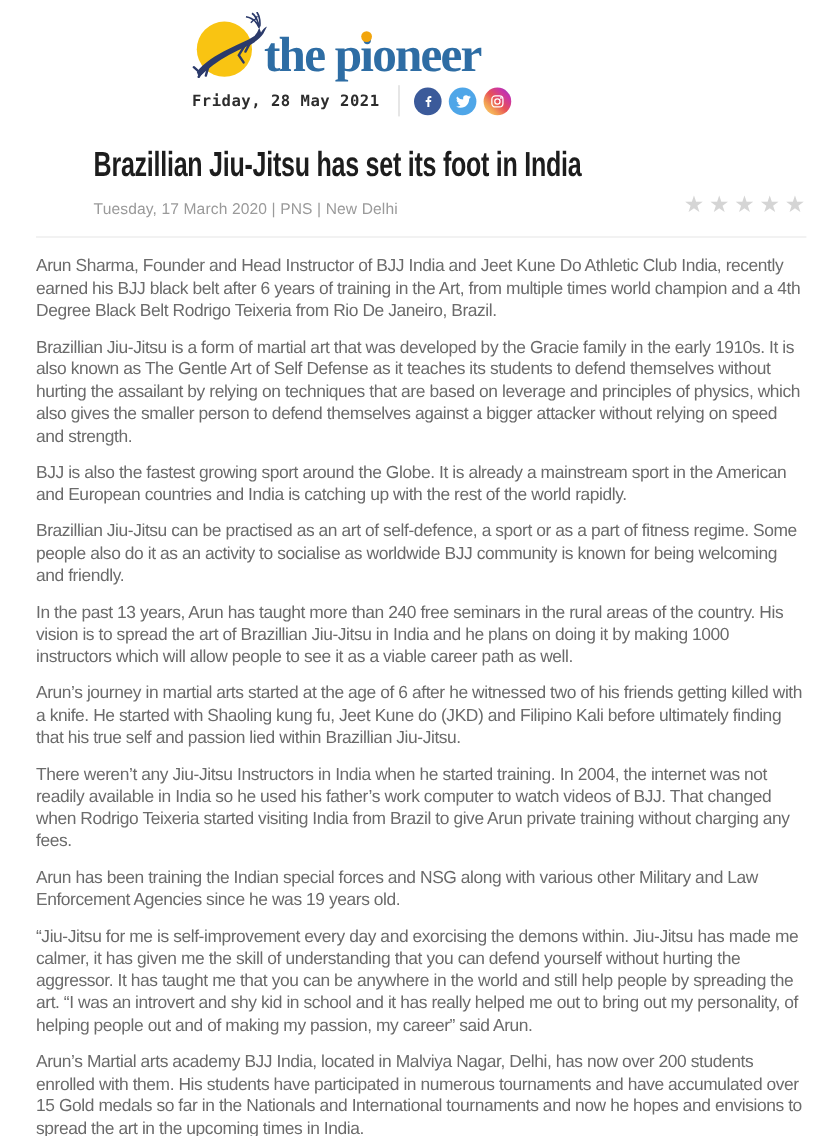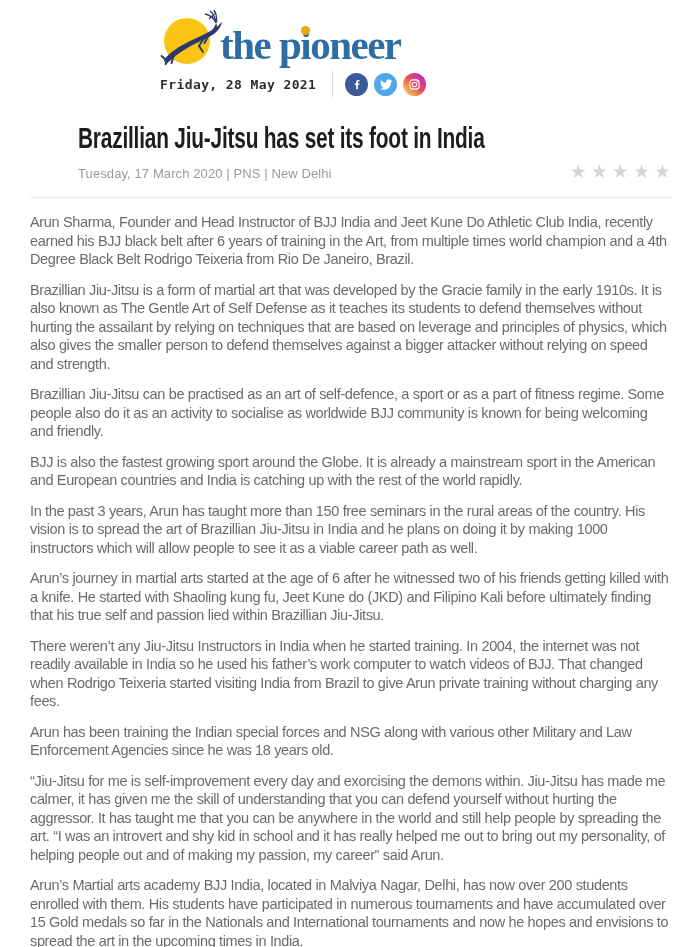--- a/index.html
+++ b/index.html
@@ -144,24 +144,24 @@
     <div class="byline-row">
       <div class="byline">Tuesday, 17 March 2020 | PNS | New Delhi</div>
       <div class="stars"><span>★</span><span>★</span><span>★</span><span>★</span><span>★</span></div>
     </div>
 
     <div class="head-divider"></div>
 
     <div class="article-body">
       <p>Arun Sharma, Founder and Head Instructor of BJJ India and Jeet Kune Do Athletic Club India, recently earned his BJJ black belt after 6 years of training in the Art, from multiple times world champion and a 4th Degree Black Belt Rodrigo Teixeria from Rio De Janeiro, Brazil.</p>
       <p>Brazillian Jiu-Jitsu is a form of martial art that was developed by the Gracie family in the early 1910s. It is also known as The Gentle Art of Self Defense as it teaches its students to defend themselves without hurting the assailant by relying on techniques that are based on leverage and principles of physics, which also gives the smaller person to defend themselves against a bigger attacker without relying on speed and strength.</p>
+      <p>BJJ is also the fastest growing sport around the Globe. It is already a mainstream sport in the American and European countries and India is catching up with the rest of the world rapidly.</p>
       <p>Brazillian Jiu-Jitsu can be practised as an art of self-defence, a sport or as a part of fitness regime. Some people also do it as an activity to socialise as worldwide BJJ community is known for being welcoming and friendly.</p>
-      <p>BJJ is also the fastest growing sport around the Globe. It is already a mainstream sport in the American and European countries and India is catching up with the rest of the world rapidly.</p>
-      <p>In the past 3 years, Arun has taught more than 150 free seminars in the rural areas of the country. His vision is to spread the art of Brazillian Jiu-Jitsu in India and he plans on doing it by making 1000 instructors which will allow people to see it as a viable career path as well.</p>
+      <p>In the past 13 years, Arun has taught more than 240 free seminars in the rural areas of the country. His vision is to spread the art of Brazillian Jiu-Jitsu in India and he plans on doing it by making 1000 instructors which will allow people to see it as a viable career path as well.</p>
       <p>Arun’s journey in martial arts started at the age of 6 after he witnessed two of his friends getting killed with a knife. He started with Shaoling kung fu, Jeet Kune do (JKD) and Filipino Kali before ultimately finding that his true self and passion lied within Brazillian Jiu-Jitsu.</p>
       <p>There weren’t any Jiu-Jitsu Instructors in India when he started training. In 2004, the internet was not readily available in India so he used his father’s work computer to watch videos of BJJ. That changed when Rodrigo Teixeria started visiting India from Brazil to give Arun private training without charging any fees.</p>
-      <p>Arun has been training the Indian special forces and NSG along with various other Military and Law Enforcement Agencies since he was 18 years old.</p>
+      <p>Arun has been training the Indian special forces and NSG along with various other Military and Law Enforcement Agencies since he was 19 years old.</p>
       <p>“Jiu-Jitsu for me is self-improvement every day and exorcising the demons within. Jiu-Jitsu has made me calmer, it has given me the skill of understanding that you can defend yourself without hurting the aggressor. It has taught me that you can be anywhere in the world and still help people by spreading the art. “I was an introvert and shy kid in school and it has really helped me out to bring out my personality, of helping people out and of making my passion, my career” said Arun.</p>
       <p>Arun’s Martial arts academy BJJ India, located in Malviya Nagar, Delhi,  has now over 200 students enrolled with them. His students have participated in numerous tournaments and have accumulated over 15 Gold medals so far in the Nationals and International tournaments and now he hopes and envisions to spread the art in the upcoming times in India.</p>
     </div>
   </div>
 
 </div>
 
 </body></html>

